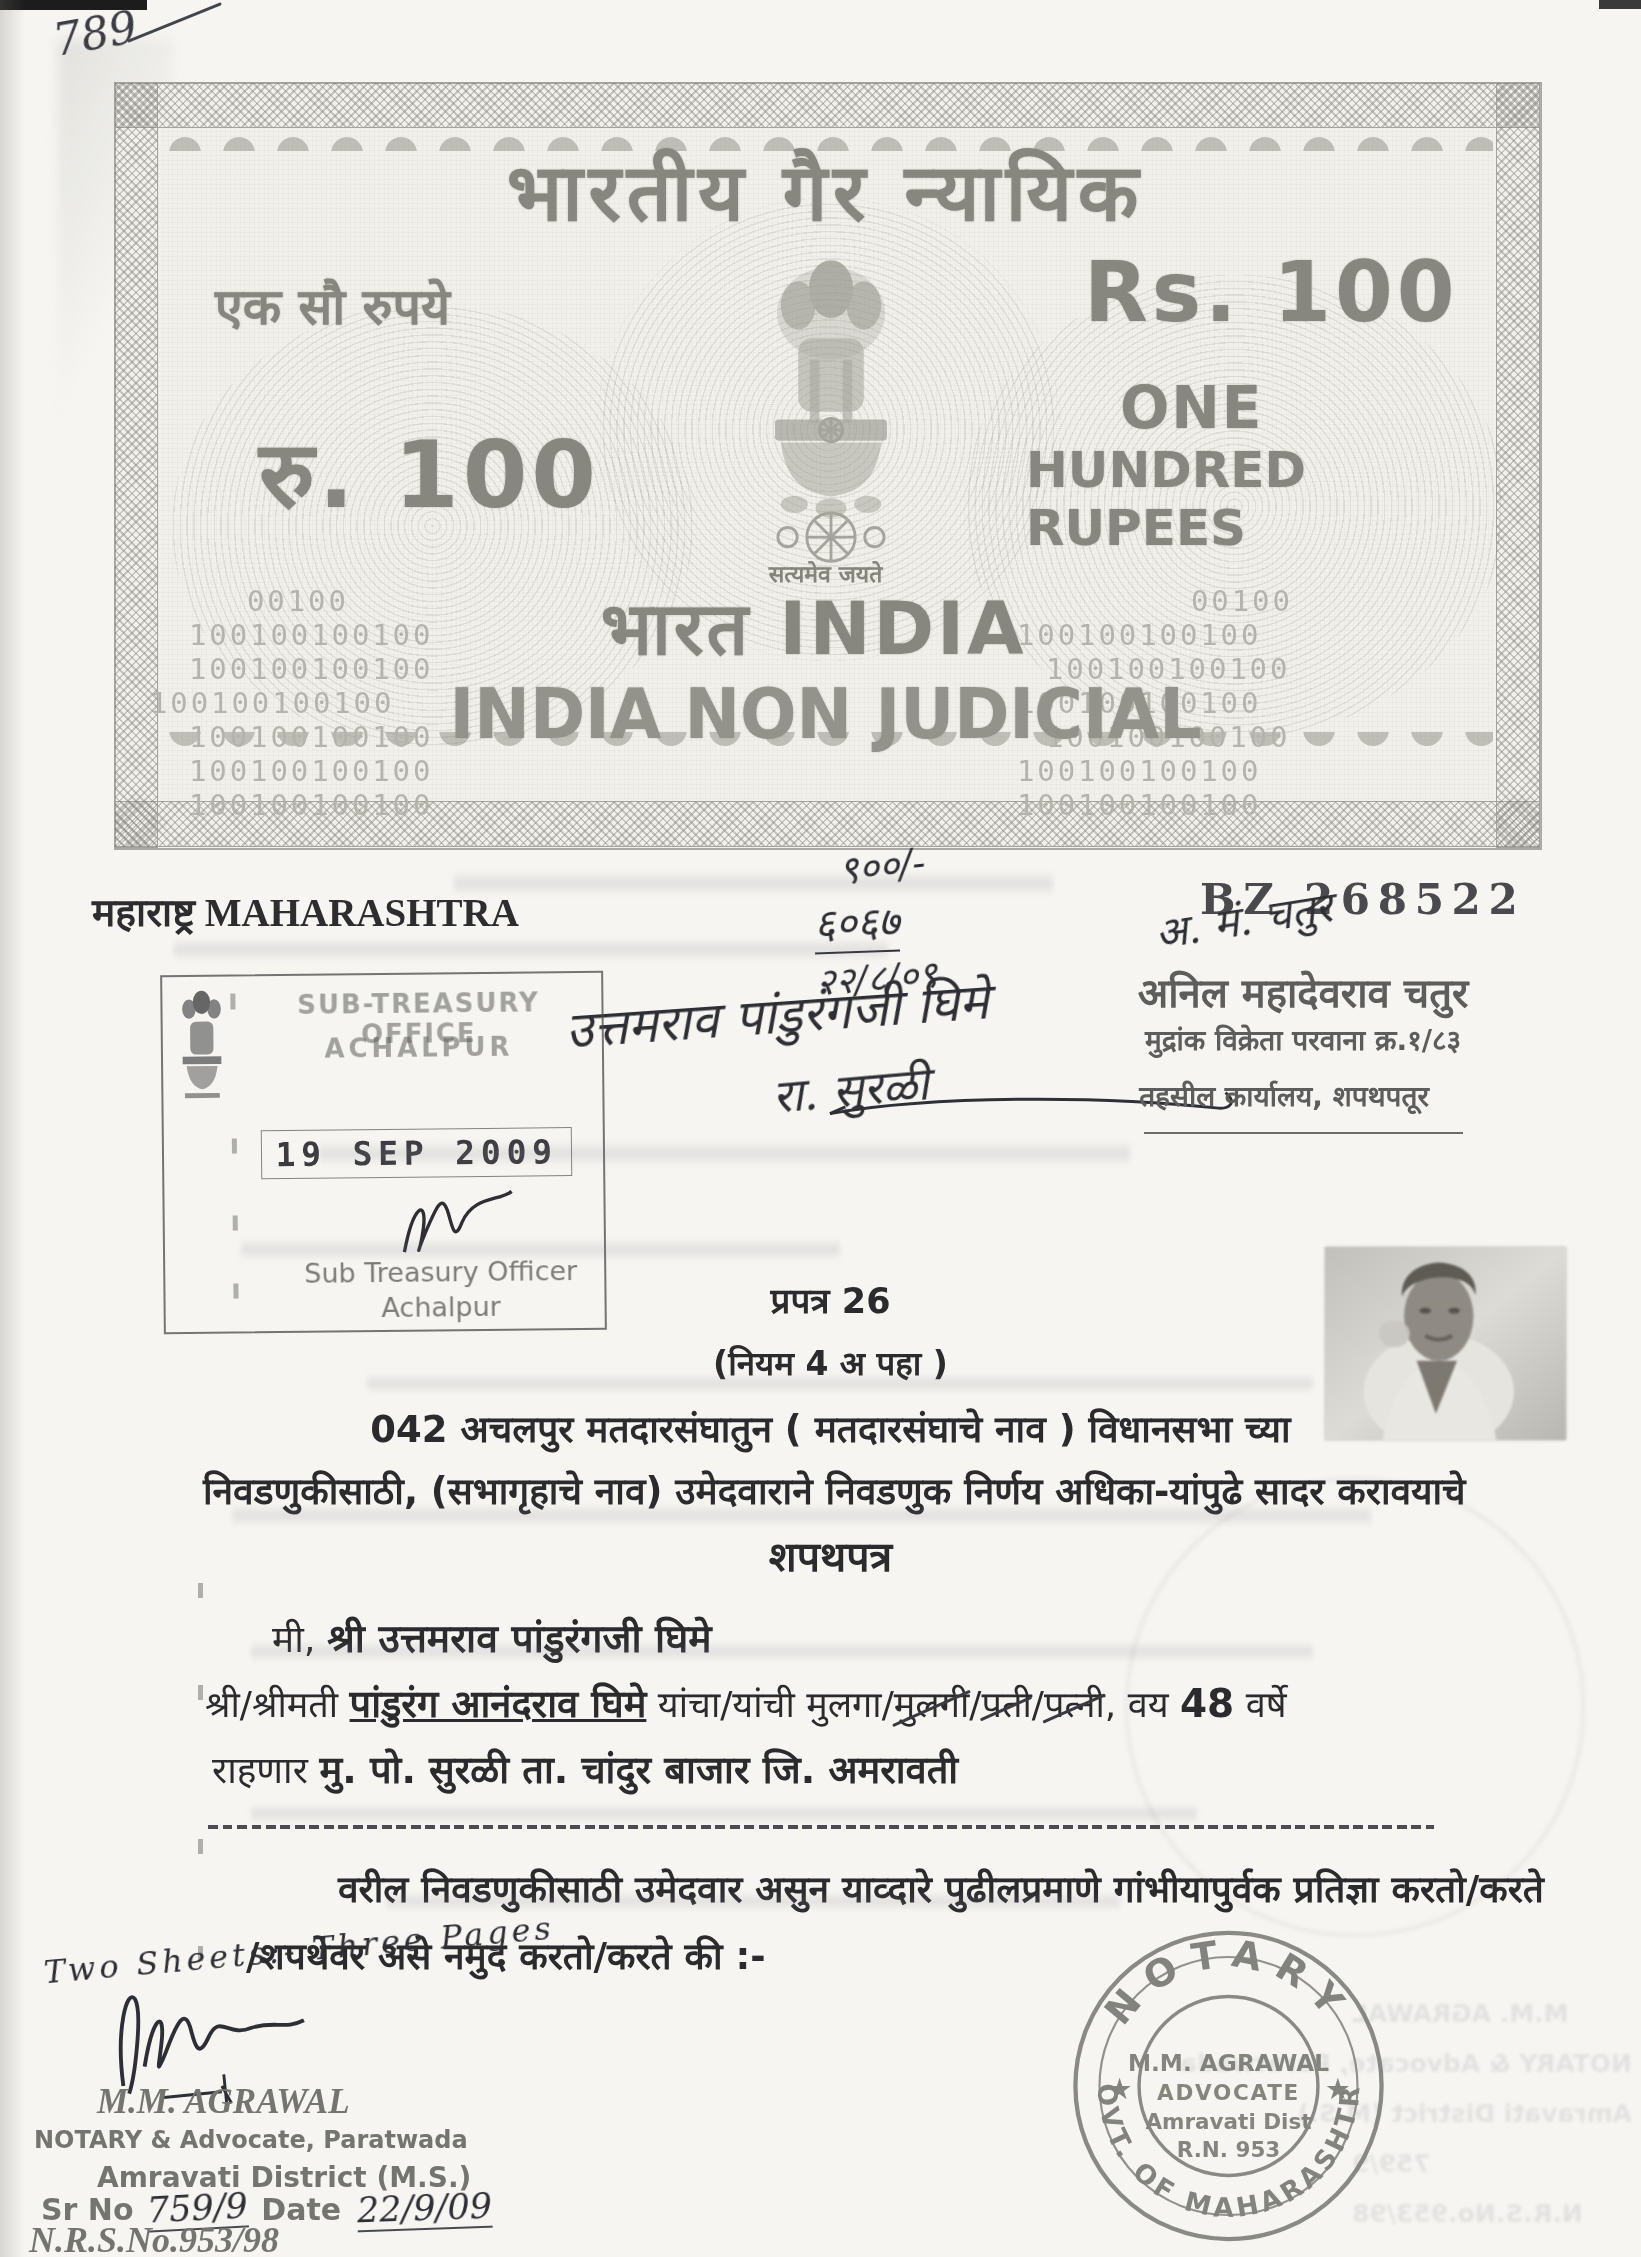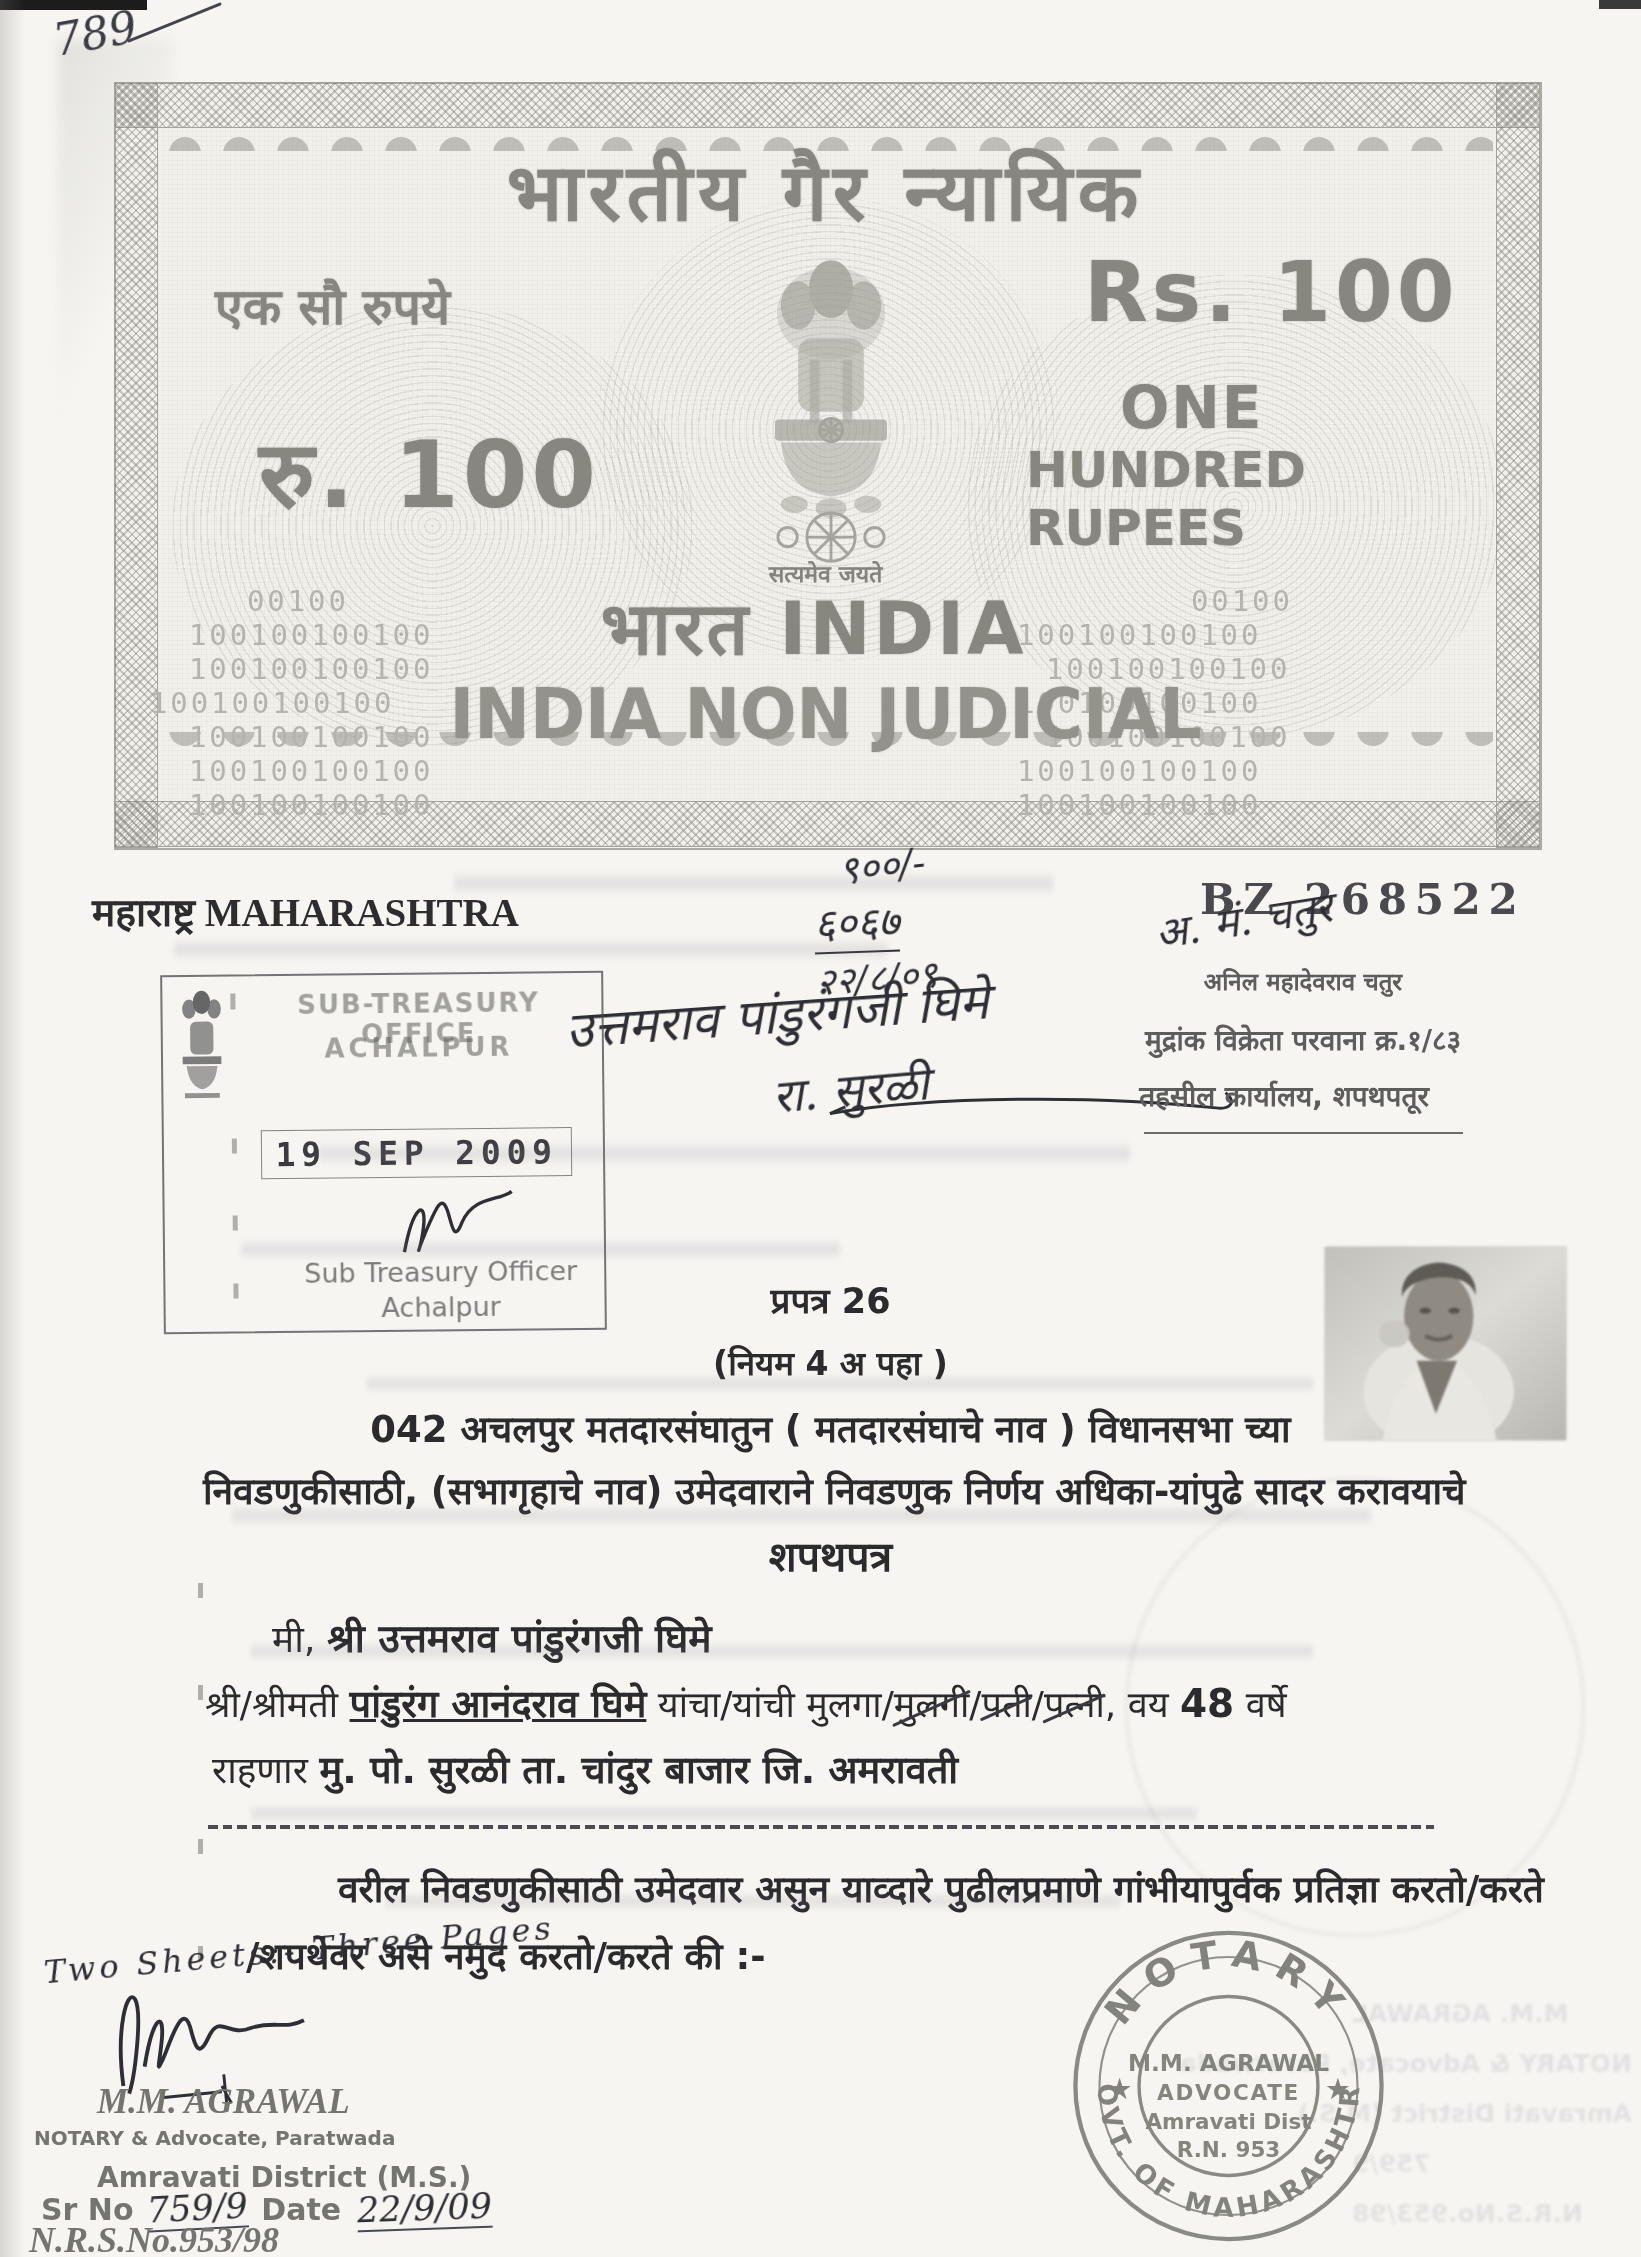--- a/index.html
+++ b/index.html
@@ -132,21 +132,21 @@
   <div class="abs hw" style="left:816px;top:951px;font-size:37px;transform:rotate(-4deg);">२२/८/०९</div>
 
   <div class="abs hw" style="left:565px;top:980px;font-size:50px;transform:rotate(-4deg);">उत्तमराव पांडुरंगजी घिमे</div>
   <div class="abs hw" style="left:772px;top:1057px;font-size:46px;transform:rotate(-5deg);">रा. सुरळी</div>
   <svg class="abs" style="left:821px;top:1081px;" width="425" height="48" viewBox="0 0 440 50">
     <path d="M8,34 C120,14 300,16 410,28 C425,30 432,22 420,12" fill="none" stroke="#2f2f36" stroke-width="3"></path>
     <path d="M8,34 l16,-7" fill="none" stroke="#2f2f36" stroke-width="3"></path>
   </svg>
 
   <div class="abs hw" style="left:1154px;top:890px;font-size:42px;transform:rotate(-9deg);">अ. मं. चतुर</div>
-  <div class="abs rubber" style="left:1110px;top:964px;width:386px;text-align:center;font-size:24px;font-weight:bold;">अनिल महादेवराव चतुर</div>
+  <div class="abs rubber" style="left:1110px;top:964px;width:386px;text-align:center;font-size:40px;font-weight:bold;">अनिल महादेवराव चतुर</div>
   <div class="abs rubber" style="left:1110px;top:1020px;width:386px;text-align:center;font-size:28px;font-weight:bold;">मुद्रांक विक्रेता परवाना क्र.१/८३</div>
   <div class="abs rubber" style="left:1110px;top:1076px;width:348px;text-align:center;font-size:28px;font-weight:bold;">तहसील कार्यालय, शपथपतूर</div>
   <div class="abs" style="left:1144px;top:1132px;width:319px;height:1.9px;background:#6d6d68;"></div>
 
   <div class="abs" style="left:162px;top:973px;width:439px;height:355px;border:2.9px solid rgba(72,72,74,.75);transform:rotate(-.6deg);">
     <svg class="abs" style="left:7.7px;top:7.7px;opacity:.85;" width="62" height="116" viewBox="0 0 64 120">
       <g fill="#4e4e50">
         <ellipse cx="32" cy="18" rx="9" ry="12"></ellipse>
         <ellipse cx="19" cy="25" rx="7" ry="10" opacity=".8"></ellipse>
         <ellipse cx="45" cy="25" rx="7" ry="10" opacity=".8"></ellipse>
@@ -222,21 +222,21 @@
   <div class="abs tick" style="left:198px;top:1685px;"></div>
   <div class="abs tick" style="left:198px;top:1839px;"></div>
   <div class="abs tick" style="left:198px;top:1946px;"></div>
 
   <div class="abs hw" style="left:43px;top:1931px;font-size:32px;transform:rotate(-5deg);letter-spacing:3.9px;">Two Sheets:- Three Pages</div>
   <svg class="abs" style="left:106px;top:1970px;" width="251" height="145" viewBox="0 0 260 150">
     <path d="M18,120 C10,60 22,18 30,30 C38,44 30,110 24,128 M40,100 C48,50 60,40 58,70 C56,95 50,115 62,85 C75,50 82,40 88,62 C92,78 96,92 106,70 C118,44 126,70 150,60 C175,52 185,62 205,52" fill="none" stroke="#2e2e36" stroke-width="4"></path>
     <path d="M60,132 l60,-6 M120,120 l10,18 M125,138 l-3,-30" fill="none" stroke="#2e2e36" stroke-width="3"></path>
   </svg>
   <div class="abs notary-ink" style="left:97px;top:2082px;font-size:35px;font-weight:bold;font-style:italic;font-family:'Liberation Serif',serif;filter:blur(0.4px);">M.M. AGRAWAL</div>
-  <div class="abs notary-ink" style="left:34px;top:2126px;font-size:20px;font-weight:bold;filter:blur(0.4px);">NOTARY &amp; Advocate, Paratwada</div>
+  <div class="abs notary-ink" style="left:34px;top:2126px;font-size:24px;font-weight:bold;filter:blur(0.4px);">NOTARY &amp; Advocate, Paratwada</div>
   <div class="abs notary-ink" style="left:97px;top:2161px;font-size:28px;font-weight:bold;filter:blur(0.4px);">Amravati District (M.S.)</div>
   <div class="abs" style="left:41px;top:2188px;font-size:30px;white-space:nowrap;">
     <span class="notary-ink" style="font-weight:bold;">Sr No</span>
     <span class="hw" style="font-size:35px;border-bottom:2.9px solid #4a4a52;display:inline-block;transform:rotate(-3deg);margin:0 3.9px;">759/9</span>
     <span class="notary-ink" style="font-weight:bold;">Date</span>
     <span class="hw" style="font-size:35px;border-bottom:2.9px solid #4a4a52;display:inline-block;transform:rotate(-2deg);margin-left:5.8px;">22/9/09</span>
   </div>
   <div class="abs notary-ink" style="left:29px;top:2219px;font-size:36px;font-weight:bold;font-style:italic;font-family:'Liberation Serif',serif;filter:blur(0.4px);">N.R.S.No.953/98</div>
 
   <svg class="abs" style="left:1045px;top:1914px;opacity:.88;" width="367" height="344" viewBox="0 0 400 400">

